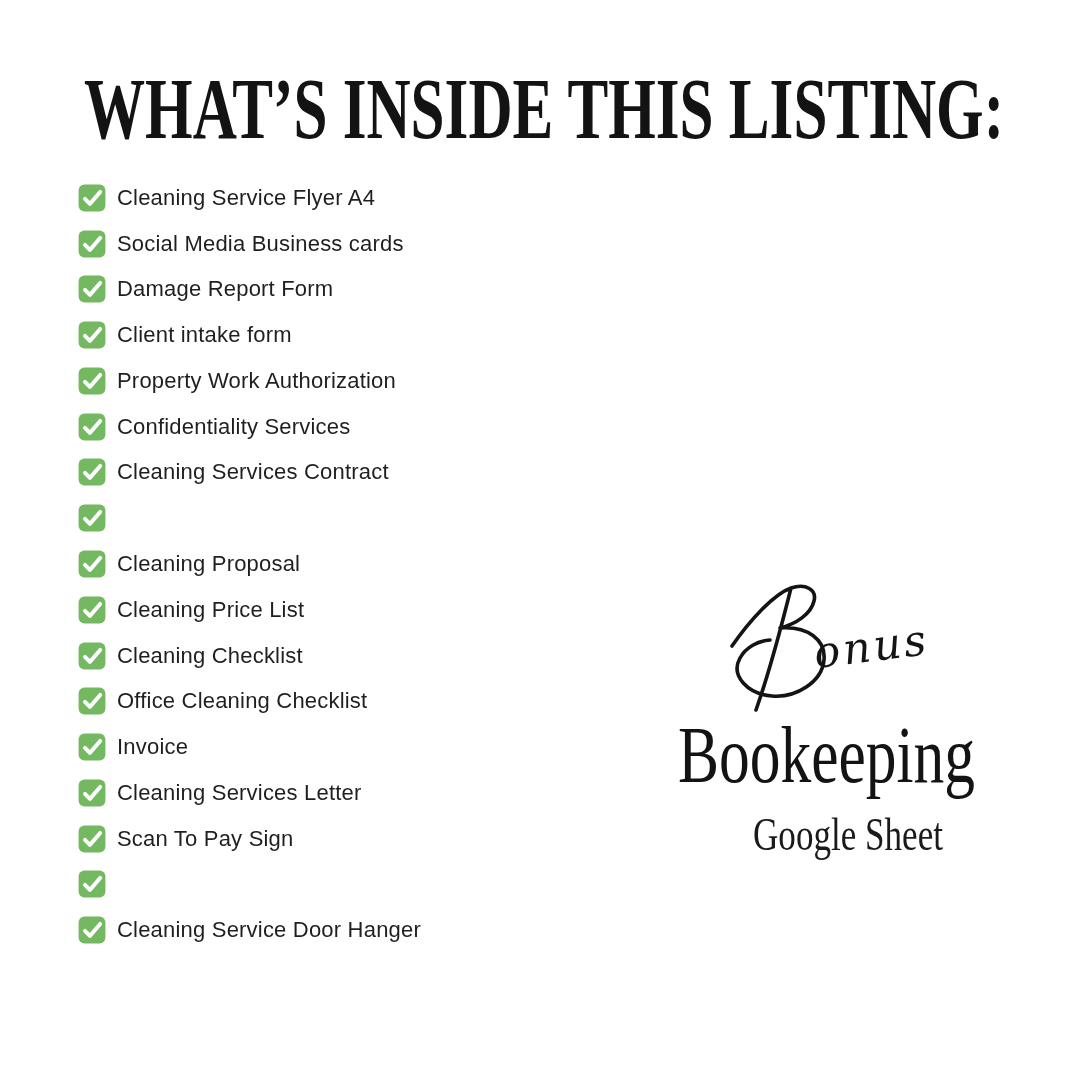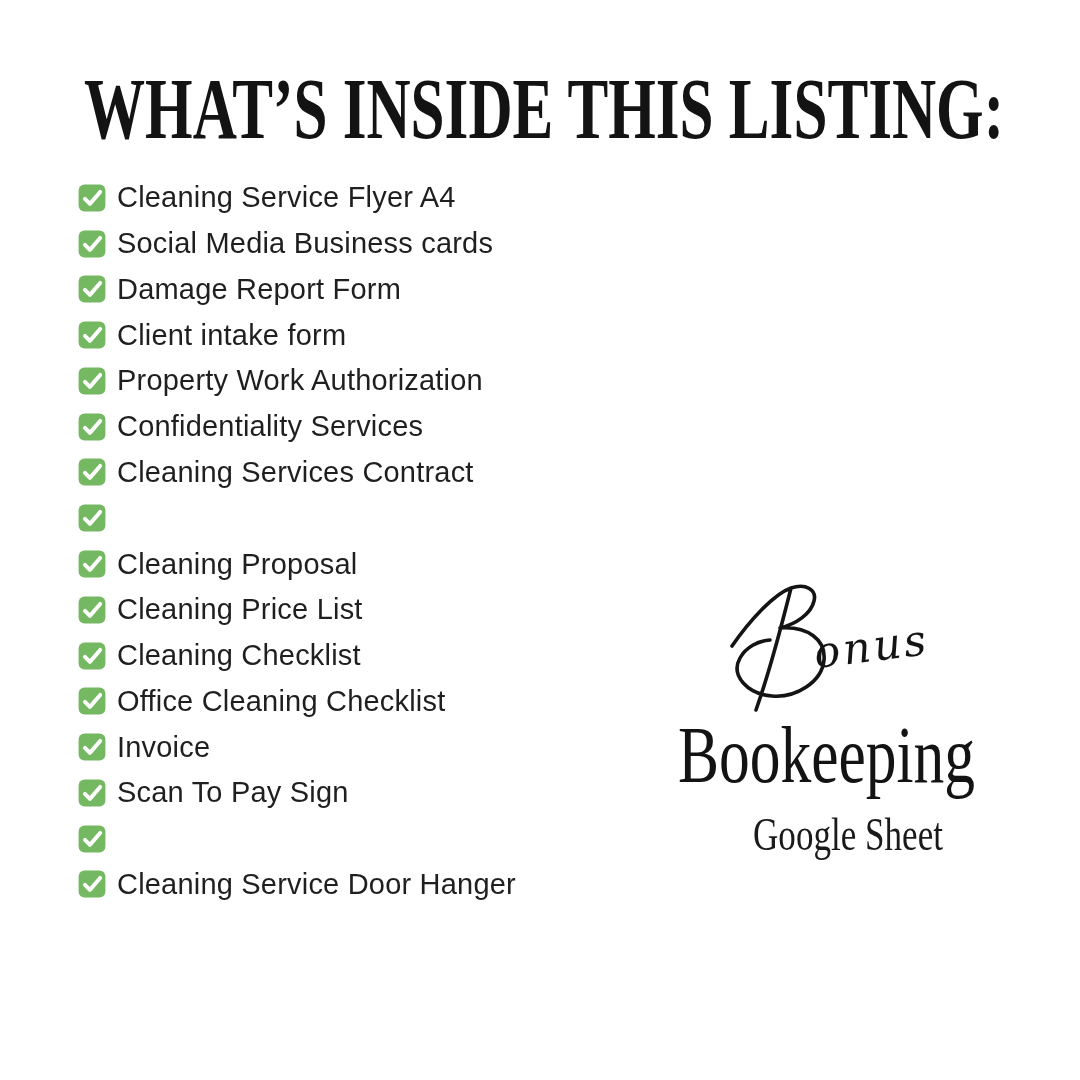--- a/index.html
+++ b/index.html
@@ -42,21 +42,21 @@
     display: flex;
     align-items: center;
   }
   .check {
     width: 28px;
     height: 28px;
     flex: 0 0 28px;
   }
   .item-label {
     margin-left: 11px;
-    font-size: 29px;
+    font-size: 22px;
     letter-spacing: 0.2px;
     color: #1f1f1f;
     white-space: nowrap;
   }
 
   
   .bonus-svg {
     position: absolute;
     left: 716px;
     top: 582px;
@@ -198,20 +198,27 @@
         <rect x="0.5" y="0.5" width="23" height="23" rx="5" fill="#74b861"></rect>
         <path d="M6 12.8 L10.2 17 L19 6.8" fill="none" stroke="#ffffff" stroke-width="3.4" stroke-linecap="round" stroke-linejoin="round"></path>
       </svg>
     <span class="item-label">Invoice</span>
   </li>
   <li>
     <svg class="check" viewBox="0 0 24 24">
         <rect x="0.5" y="0.5" width="23" height="23" rx="5" fill="#74b861"></rect>
         <path d="M6 12.8 L10.2 17 L19 6.8" fill="none" stroke="#ffffff" stroke-width="3.4" stroke-linecap="round" stroke-linejoin="round"></path>
       </svg>
+    <span class="item-label">Cleaning Services Letter</span>
+  </li>
+  <li>
+    <svg class="check" viewBox="0 0 24 24">
+        <rect x="0.5" y="0.5" width="23" height="23" rx="5" fill="#74b861"></rect>
+        <path d="M6 12.8 L10.2 17 L19 6.8" fill="none" stroke="#ffffff" stroke-width="3.4" stroke-linecap="round" stroke-linejoin="round"></path>
+      </svg>
     <span class="item-label">Scan To Pay Sign</span>
   </li>
   <li>
     <svg class="check" viewBox="0 0 24 24">
         <rect x="0.5" y="0.5" width="23" height="23" rx="5" fill="#74b861"></rect>
         <path d="M6 12.8 L10.2 17 L19 6.8" fill="none" stroke="#ffffff" stroke-width="3.4" stroke-linecap="round" stroke-linejoin="round"></path>
       </svg>
   </li>
   <li>
     <svg class="check" viewBox="0 0 24 24">

